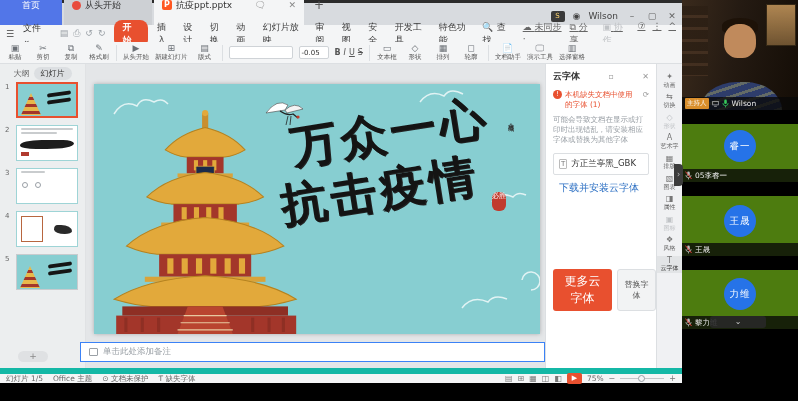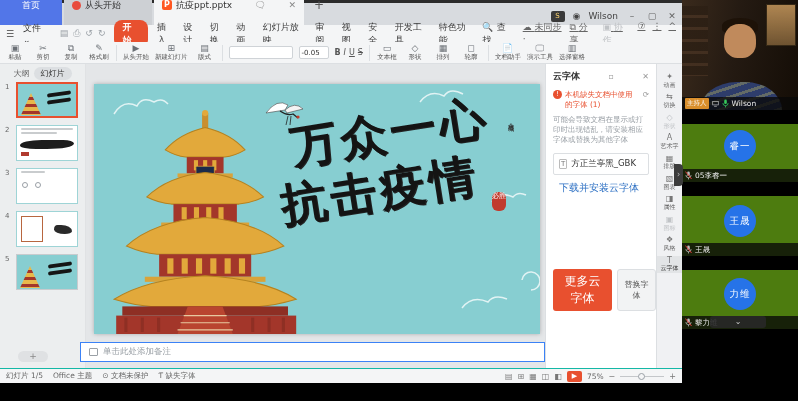--- a/index.html
+++ b/index.html
@@ -108,21 +108,21 @@
   
   .strip { position:absolute; left:656px; top:64px; width:26px; bottom:15px; background:#f0f1f3; border-left:1px solid #dcdfe2;
     display:flex; flex-direction:column; align-items:center; padding-top:8px; gap:3px; }
   .strip-item { display:flex; flex-direction:column; align-items:center; font-size:6px; color:#666; line-height:1.1; width:100%; padding:1px 0; }
   .strip-item .gi { font-size:8px; color:#777; }
   .strip-item.dim { color:#c0c3c6; } .strip-item.dim .gi{ color:#c0c3c6; }
   .strip-item.on { background:#e2e4e6; color:#333; }
 
   
   .statusbar { position:absolute; left:0; bottom:0; width:682px; height:15px; background:#f4f5f6;
-    border-top:1px solid #14b8a6; display:flex; align-items:center; font-size:7.5px; color:#666; padding:0 6px; gap:10px; }
+    border-top:6px solid #14b8a6; display:flex; align-items:center; font-size:7.5px; color:#666; padding:0 6px; gap:10px; }
   .sb-right { margin-left:auto; display:flex; align-items:center; gap:5px; }
   .sb-ico { color:#777; font-size:8px; }
   .play-btn { width:15px; height:11px; background:#e8502f; border-radius:2px; color:#fff; font-size:7px; text-align:center; line-height:11px; }
   .zoom-track { width:44px; height:1px; background:#c4c7ca; position:relative; }
   .zoom-knob { position:absolute; left:18px; top:-3px; width:7px; height:7px; border:1px solid #9aa0a6; border-radius:50%; background:#f4f5f6; }
 
   
   .meet { position:absolute; left:682px; top:0; width:116px; height:401px; background:#000; }
   .tile { position:relative; background:#4d7c0f; margin-bottom:14px; overflow:hidden; }
   .tile-label { position:absolute; left:0; right:0; bottom:0; height:13px; background:rgba(8,8,8,.78);

